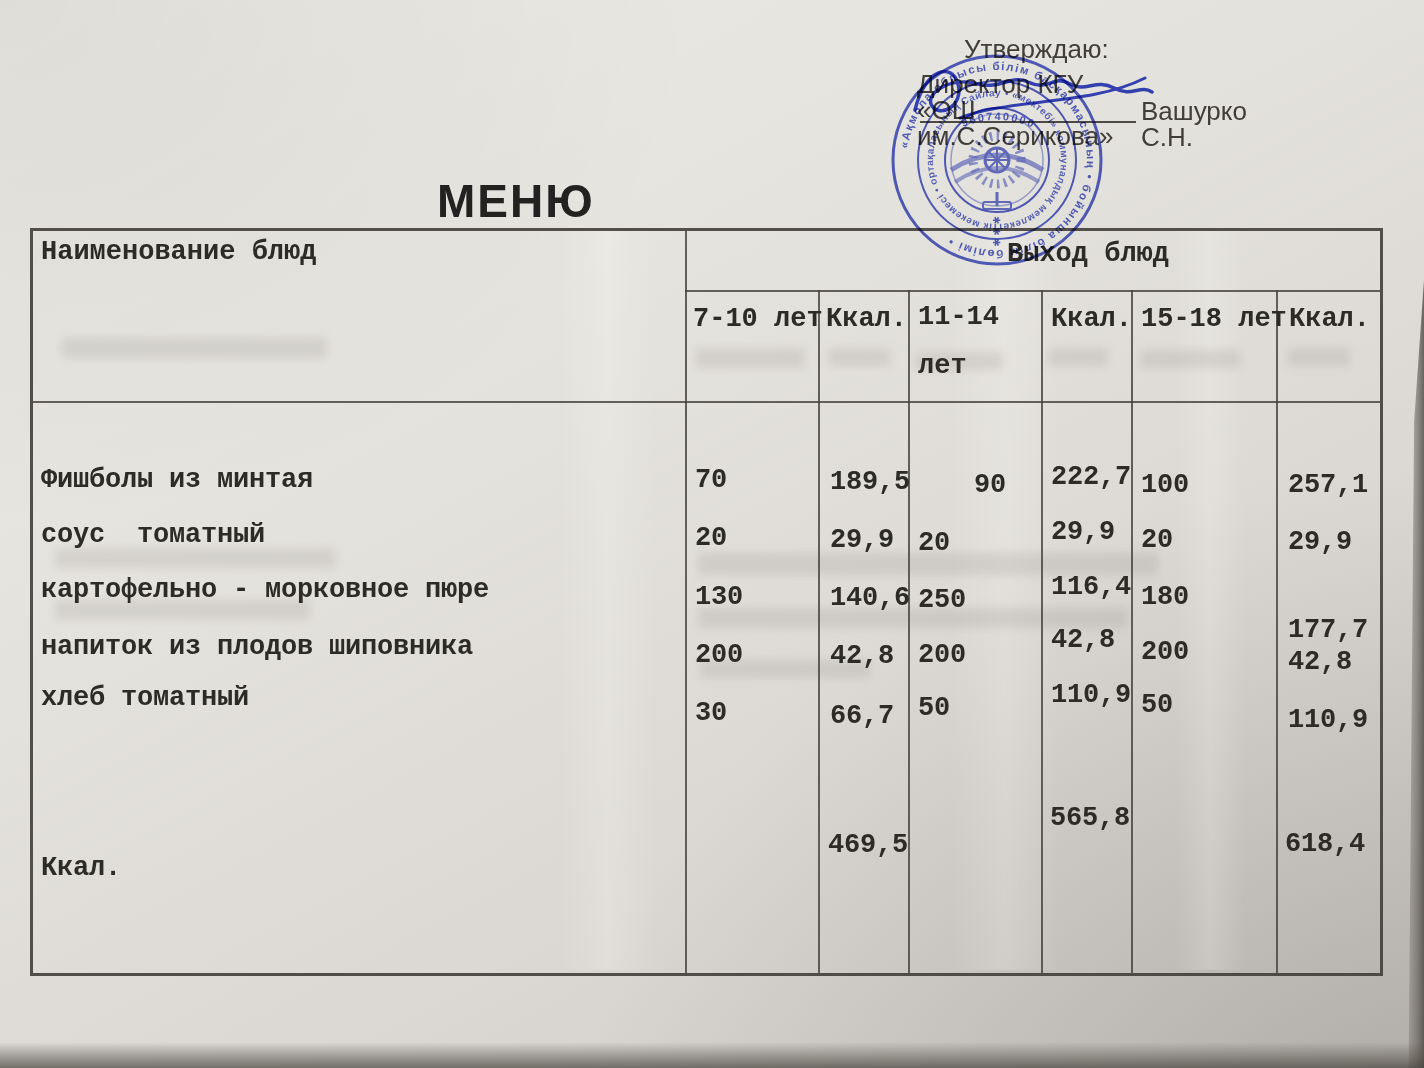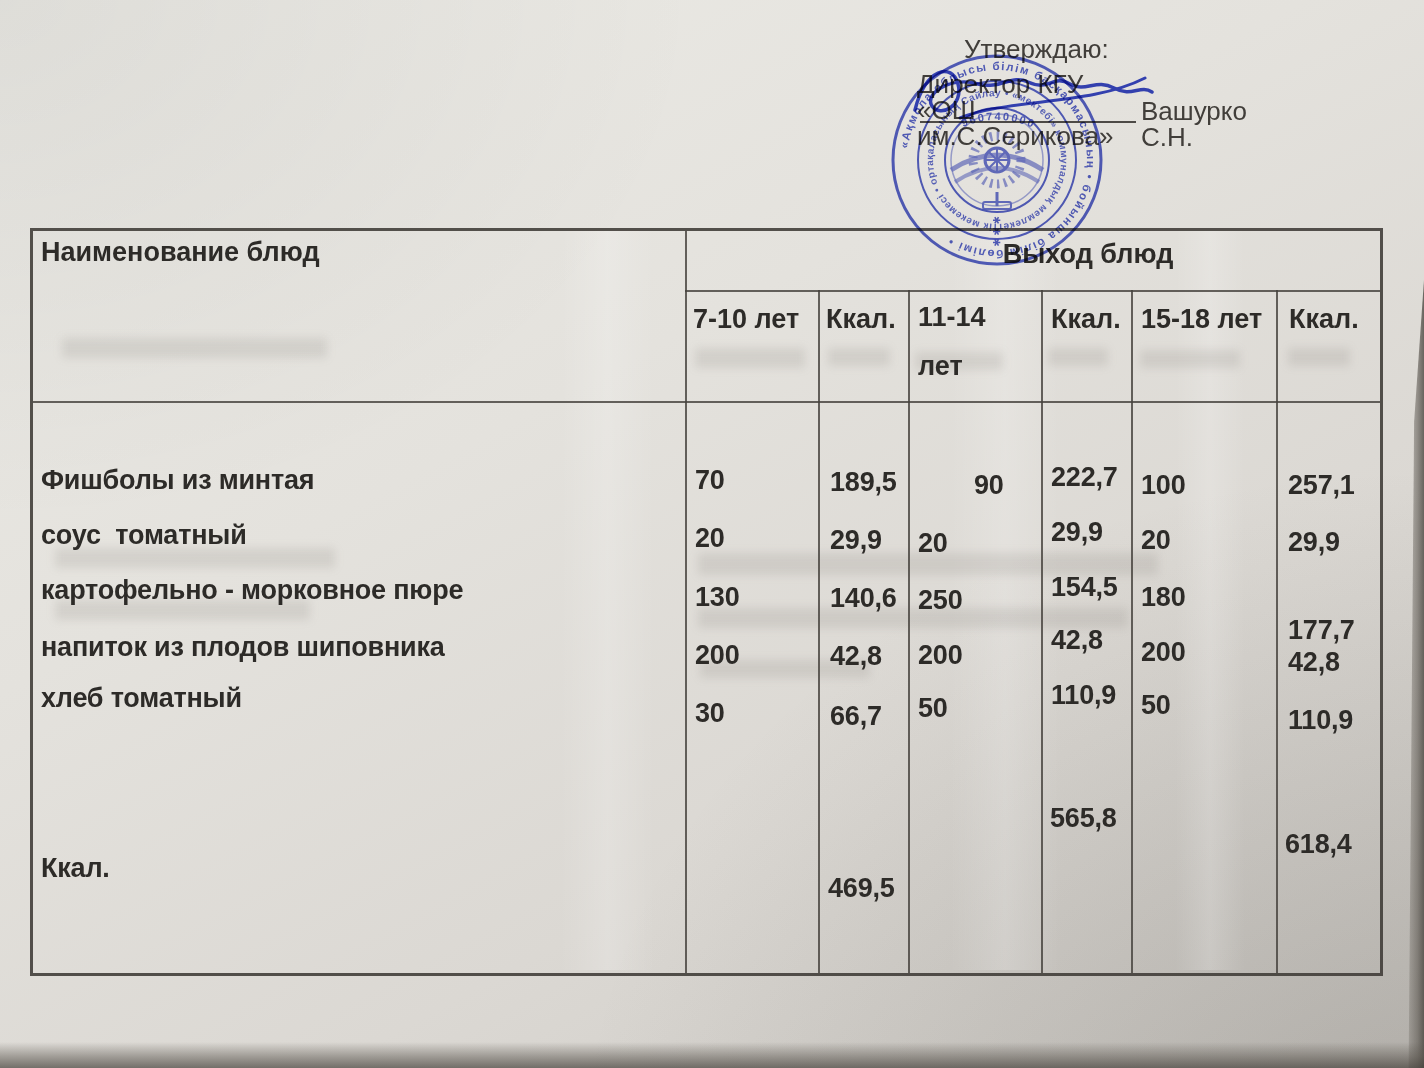--- a/index.html
+++ b/index.html
@@ -25,21 +25,21 @@
   
   .approve{position:absolute;color:#413e3a;font-size:26px;line-height:1;}
   .sig-underline{position:absolute;left:920px;top:121px;width:216px;height:2px;background:#4d4a46;}
   
   .menu-title{position:absolute;left:437px;top:174px;font-size:46px;font-weight:700;
     letter-spacing:2px;color:#242220;}
   .menu-date{position:absolute;left:613px;top:191px;font-size:29px;font-weight:700;
     color:#2a2826;white-space:pre;}
   
   .menu-table{position:absolute;left:30px;top:228px;width:1353px;height:748px;
-    border:3px solid rgba(62,58,53,.88);box-sizing:border-box;}
+    border:3px solid rgba(62,58,53,.88);box-sizing:border-box;font-family:Liberation Mono, monospace;}
   .vl{position:absolute;width:2px;background:rgba(70,66,61,.82);}
   .hl{position:absolute;height:2px;background:rgba(70,66,61,.82);}
   .cell{position:absolute;font-weight:700;font-size:27px;color:#2d2b28;
     letter-spacing:-0.2px;white-space:pre;line-height:28px;}
   .hdr{position:absolute;font-weight:700;font-size:27px;color:#2d2b28;line-height:30px;}
   .wrapcell{width:100px;line-height:49px;white-space:normal;}
   
   .stamp{position:absolute;left:877px;top:40px;mix-blend-mode:multiply;opacity:.92;
     filter:blur(.4px);}
   .signature{position:absolute;left:900px;top:48px;mix-blend-mode:multiply;}
@@ -66,20 +66,21 @@
   <div class="gh" style="left:698px;top:608px;width:430px;height:20px;"></div>
   <div class="gh" style="left:700px;top:660px;width:170px;height:18px;"></div>
 
   <div class="approve">
     <div style="position:absolute;left:964px;top:36px;">Утверждаю:</div>
     <div style="position:absolute;left:917px;top:71px;">Директор КГУ «ОШ им.С.Серикова»</div>
     <div style="position:absolute;left:1141px;top:98px;">Вашурко С.Н.</div>
   </div>
   <div class="sig-underline"></div>
 
+  <div class="menu-title">МЕНЮ</div>
 
   <div class="menu-table">
 
     <div class="vl" style="left:652px;top:0;height:742px;"></div>
     <div class="vl" style="left:785px;top:59px;height:683px;"></div>
     <div class="vl" style="left:875px;top:59px;height:683px;"></div>
     <div class="vl" style="left:1008px;top:59px;height:683px;"></div>
     <div class="vl" style="left:1098px;top:59px;height:683px;"></div>
     <div class="vl" style="left:1243px;top:59px;height:683px;"></div>
     <div class="hl" style="left:652px;top:59px;width:695px;"></div>
@@ -105,31 +106,31 @@
     <div class="cell" style="left:662px;top:293px;">20</div>
     <div class="cell" style="left:662px;top:352px;">130</div>
     <div class="cell" style="left:662px;top:410px;">200</div>
     <div class="cell" style="left:662px;top:468px;">30</div>
 
     <div class="cell" style="left:797px;top:237px;">189,5</div>
     <div class="cell" style="left:797px;top:295px;">29,9</div>
     <div class="cell" style="left:797px;top:353px;">140,6</div>
     <div class="cell" style="left:797px;top:411px;">42,8</div>
     <div class="cell" style="left:797px;top:471px;">66,7</div>
-    <div class="cell" style="left:795px;top:600px;margin-top:43px;">469,5</div>
+    <div class="cell" style="left:795px;top:600px;">469,5</div>
 
     <div class="cell" style="left:929px;top:240px;margin-left:12px;">90</div>
     <div class="cell" style="left:885px;top:298px;">20</div>
     <div class="cell" style="left:885px;top:355px;">250</div>
     <div class="cell" style="left:885px;top:410px;">200</div>
     <div class="cell" style="left:885px;top:463px;">50</div>
 
     <div class="cell" style="left:1018px;top:232px;">222,7</div>
     <div class="cell" style="left:1018px;top:287px;">29,9</div>
-    <div class="cell" style="left:1018px;top:342px;">154,5</div>
+    <div class="cell" style="left:1018px;top:342px;">116,4</div>
     <div class="cell" style="left:1018px;top:395px;">42,8</div>
     <div class="cell" style="left:1018px;top:450px;">110,9</div>
     <div class="cell" style="left:1017px;top:573px;text-align:center;">565,8</div>
 
     <div class="cell" style="left:1108px;top:240px;">100</div>
     <div class="cell" style="left:1108px;top:295px;">20</div>
     <div class="cell" style="left:1108px;top:352px;">180</div>
     <div class="cell" style="left:1108px;top:407px;">200</div>
     <div class="cell" style="left:1108px;top:460px;">50</div>
 

